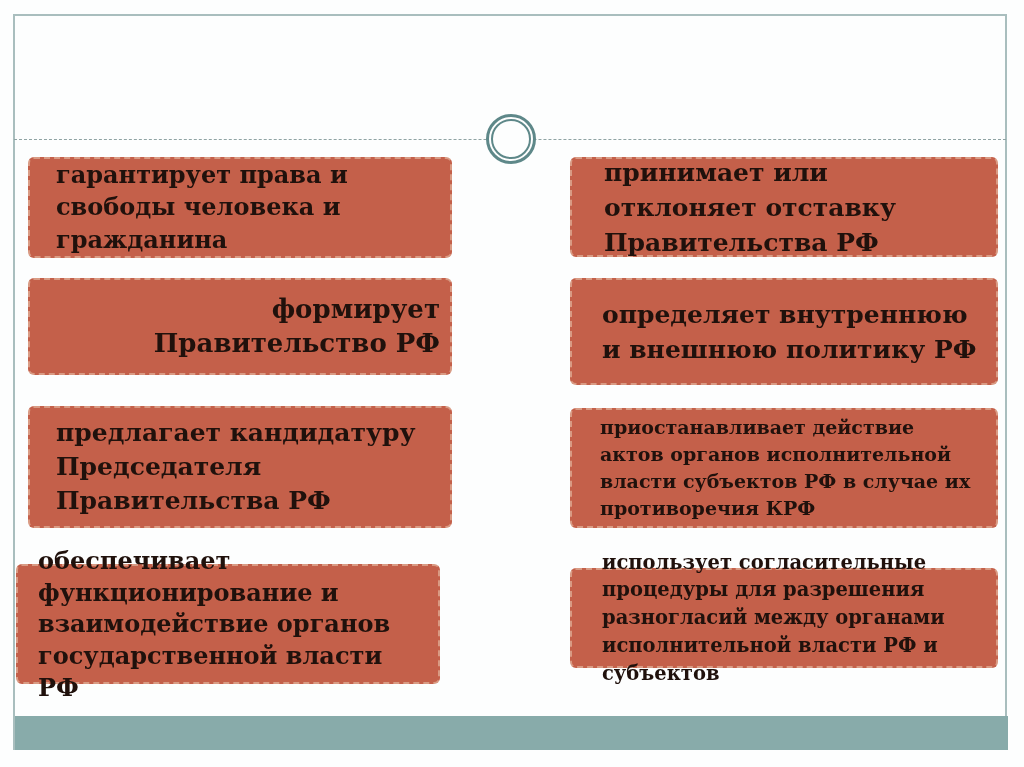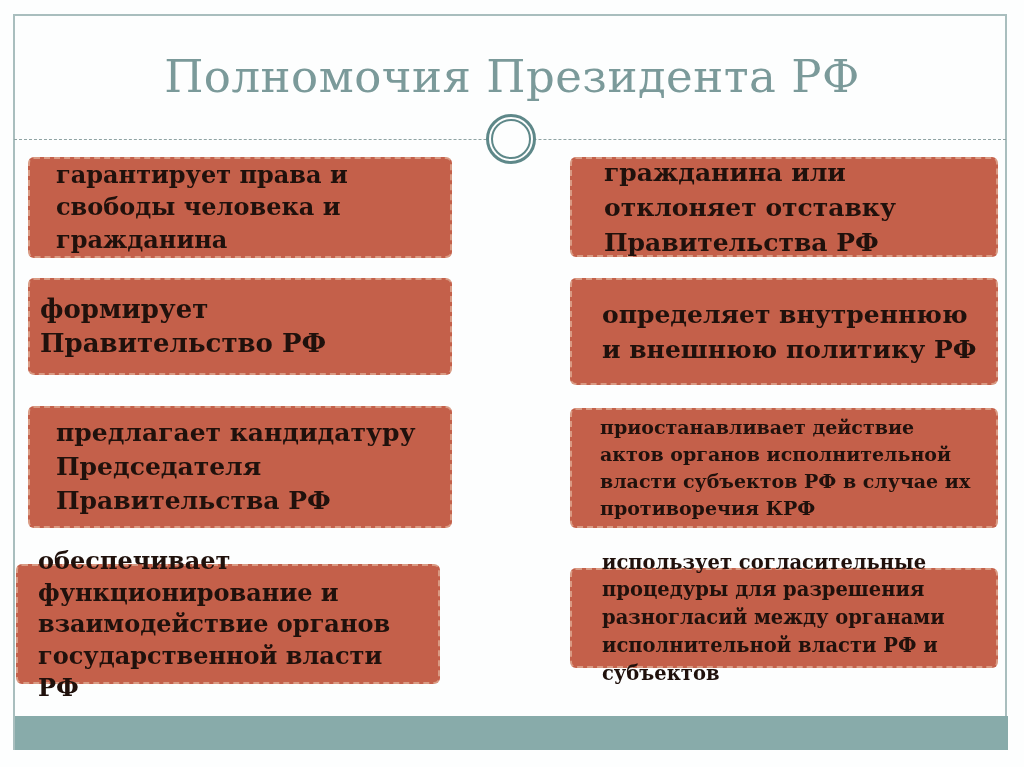--- a/index.html
+++ b/index.html
@@ -50,60 +50,59 @@
     border-radius:6px;
     display:flex;
     align-items:center;
     color:#20110c;
     font-weight:bold;
     z-index:1;
   }
   .pbox .txt{width:100%;}
   
   .l1{left:28px;top:157px;width:424px;height:101px;font-size:24px;line-height:1.35;padding:0 16px 0 26px;}
-  .l2{left:28px;top:278px;width:424px;height:97px;font-size:26px;line-height:1.3;padding:0 10px;text-align:left;}
+  .l2{left:28px;top:278px;width:424px;height:97px;font-size:26px;line-height:1.3;padding:0 10px;text-align:right;}
   .l3{left:28px;top:406px;width:424px;height:122px;font-size:25px;line-height:1.35;padding:0 10px 0 26px;}
   .l4{left:16px;top:564px;width:424px;height:120px;font-size:24px;line-height:1.32;padding:0 10px 0 20px;}
   
   .r1{left:570px;top:157px;width:428px;height:100px;font-size:25px;line-height:1.4;padding:0 18px 0 32px;}
   .r2{left:570px;top:278px;width:428px;height:107px;font-size:25px;line-height:1.4;padding:0 18px 0 30px;}
   .r3{left:570px;top:408px;width:428px;height:120px;font-size:19px;line-height:1.42;padding:0 14px 0 28px;}
   .r4{left:570px;top:568px;width:428px;height:100px;font-size:19.5px;line-height:1.42;padding:0 12px 0 30px;}
   .bottom-bar{
     position:absolute;left:15px;top:716px;width:993px;height:34px;
     background:#88abaa;
     z-index:1;
   }
 </style>
 </head>
 <body>
 
 <div class="slide">
   <div class="frame"></div>
 
-  <div class="title">Полномочия Президента РФ</div>
 
   <div class="divider"></div>
   <div class="ring"></div>
 
   <div class="pbox l1">
     <div class="txt">гарантирует права и свободы человека и гражданина</div>
   </div>
   <div class="pbox l2">
     <div class="txt">формирует Правительство РФ</div>
   </div>
   <div class="pbox l3">
     <div class="txt">предлагает кандидатуру Председателя Правительства РФ</div>
   </div>
   <div class="pbox l4">
     <div class="txt">обеспечивает функционирование и взаимодействие органов государственной власти РФ</div>
   </div>
 
   <div class="pbox r1">
-    <div class="txt">гражданина или отклоняет отставку Правительства РФ</div>
+    <div class="txt">принимает или отклоняет отставку Правительства РФ</div>
   </div>
   <div class="pbox r2">
     <div class="txt">определяет внутреннюю и внешнюю политику РФ</div>
   </div>
   <div class="pbox r3">
     <div class="txt">приостанавливает действие актов органов исполнительной власти субъектов РФ в случае их противоречия КРФ</div>
   </div>
   <div class="pbox r4">
     <div class="txt">использует согласительные процедуры для разрешения разногласий между органами исполнительной власти РФ и субъектов</div>
   </div>

